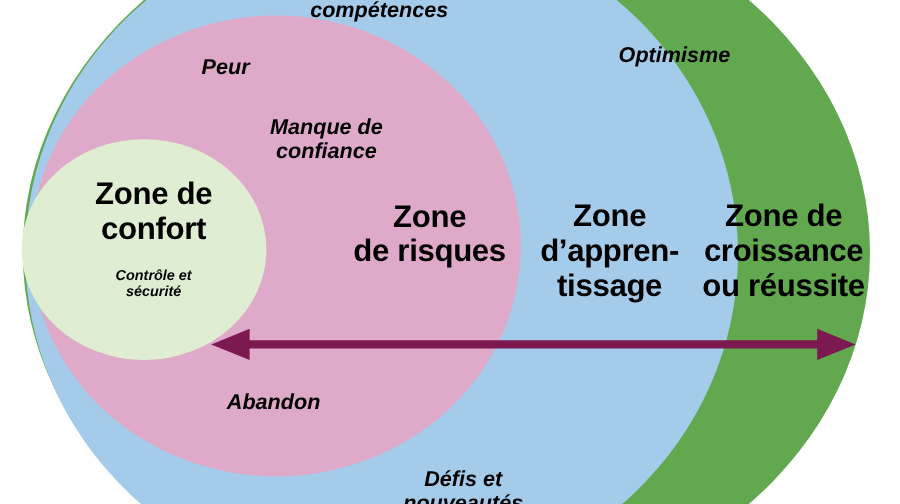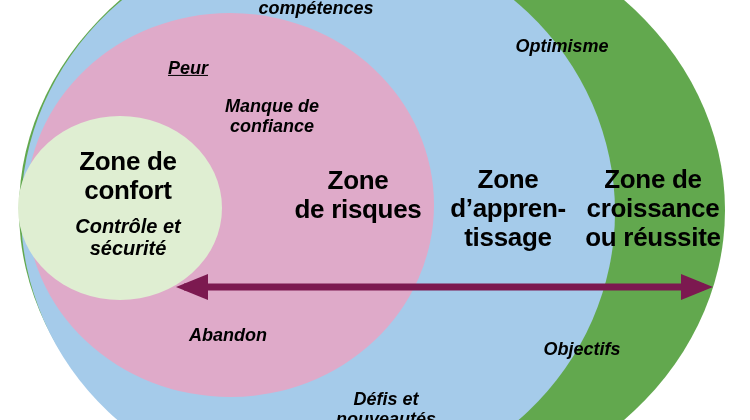--- a/index.html
+++ b/index.html
@@ -33,21 +33,21 @@
   }
   .zone-title {
     font-weight: bold;
     font-style: normal;
     font-size: 26px;
     letter-spacing: -0.3px;
   }
   .zone-sub {
     font-weight: bold;
     font-style: italic;
-    font-size: 20px;
+    font-size: 12px;
   }
   .item {
     font-weight: bold;
     font-style: italic;
     font-size: 18px;
   }
 </style>
 </head>
 <body>
 
@@ -81,28 +81,27 @@
   <div class="lbl zone-title" style="left:508px; top:209px; width:150px;">Zone
 d’appren-
 tissage</div>
 
   <div class="lbl zone-title" style="left:653px; top:209px; width:180px;">Zone de
 croissance
 ou réussite</div>
 
   <div class="lbl item" style="left:316px; top:8px; width:220px;">compétences</div>
 
-  <div class="lbl item" style="left:188px; top:68px; width:140px;text-decoration:underline;">Peur</div>
+  <div class="lbl item" style="left:188px; top:56px; width:140px;">Peur</div>
 
 
   <div class="lbl item" style="left:562px; top:16px; width:190px;margin-top:30px;">Optimisme</div>
 
   <div class="lbl item" style="left:272px; top:116px; width:200px;">Manque de
 confiance</div>
 
   <div class="lbl item" style="left:228px; top:335px; width:170px;font-style:italic;">Abandon</div>
 
-  <div class="lbl item" style="left:582px; top:349px; width:170px;">Objectifs</div>
 
   <div class="lbl item" style="left:386px; top:409px; width:200px;">Défis et
 nouveautés</div>
 
 </div>
 
 </body></html>

